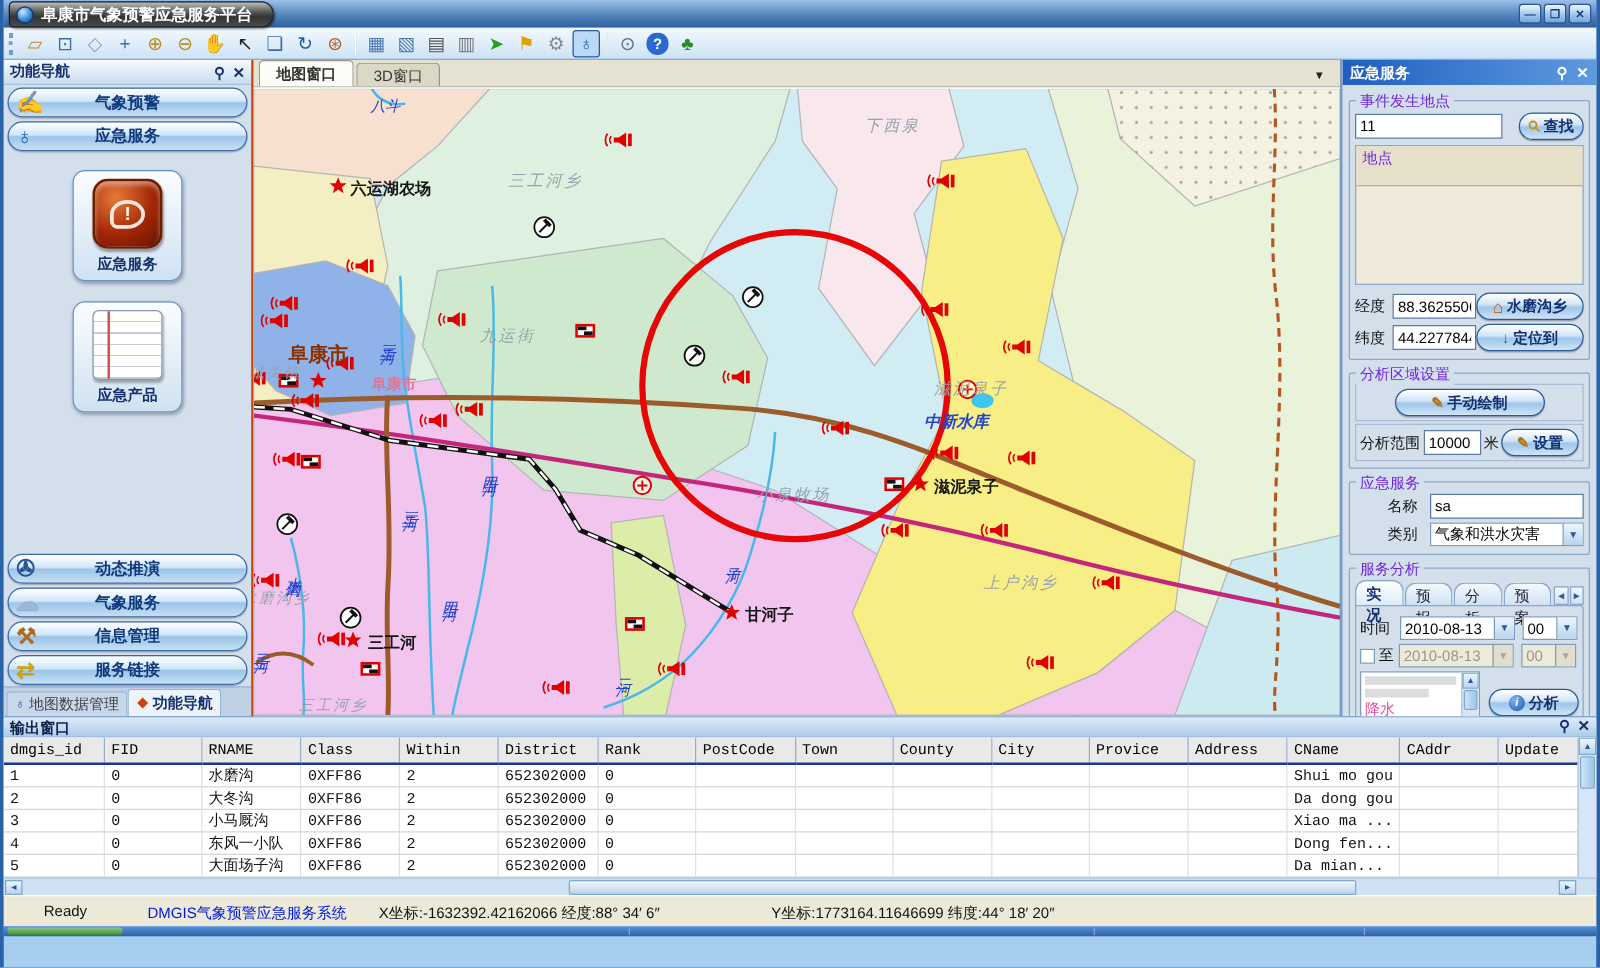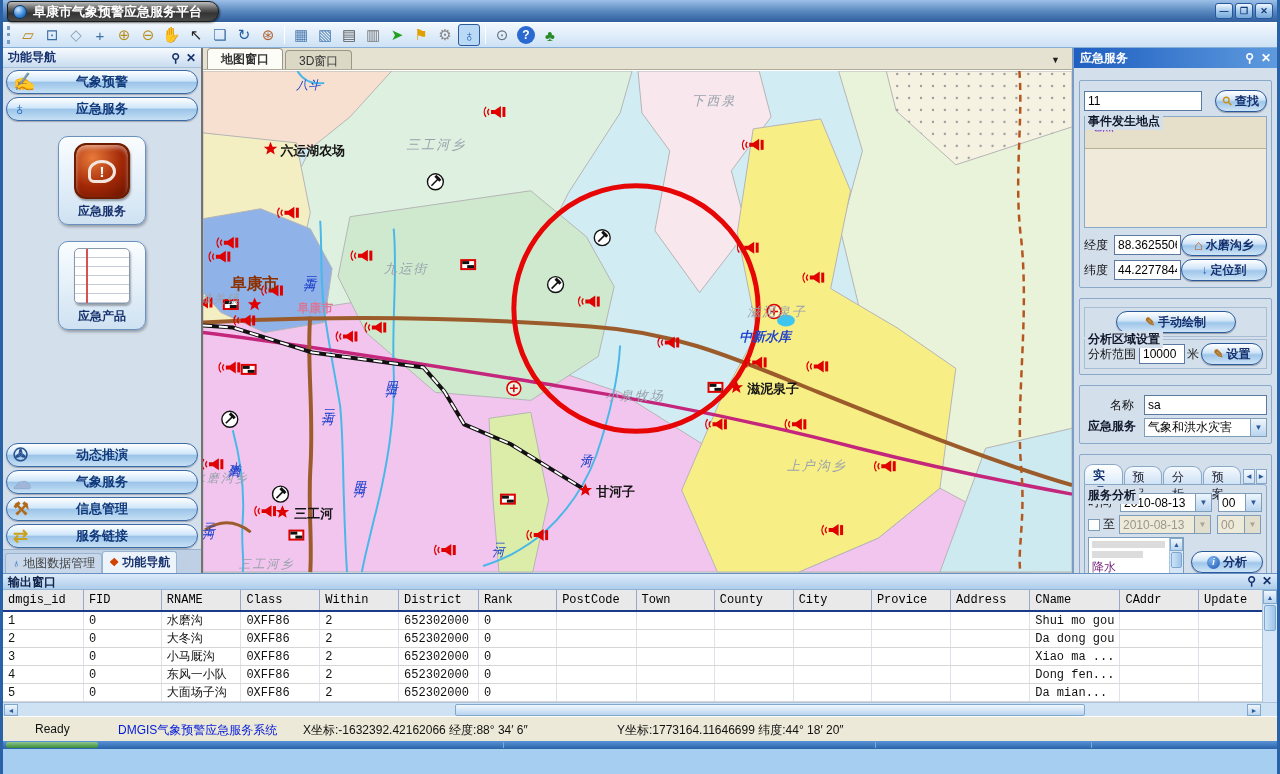--- a/index.html
+++ b/index.html
@@ -38,21 +38,21 @@
   .tb-btn { width:22px; height:22px; margin:0 1px; display:flex; align-items:center; justify-content:center;
     font-size:15px; border:1px solid transparent; border-radius:3px; cursor:default; }
   .tb-btn.sel { border:1px solid #2a5a9c; background:#b9d9f4; }
   .tb-btn.round { border-radius:50%; width:18px; height:18px; margin:0 3px; font-size:12px; font-weight:bold; }
   .tb-sep { width:1px; height:18px; background:#8fb2d4; border-right:1px solid #fff; margin:0 4px; }
 
   
   .main { height:525px; flex:none; display:flex; }
 
   
-  .left { width:200px; flex:none; background:#d4dfec; border-right:2px solid #737373;
+  .left { width:200px; flex:none; background:#d4dfec; border-right:2px solid #c2410c;
     display:flex; flex-direction:column; overflow:hidden; }
   .panel-hdr { height:20px; flex:none; display:flex; align-items:center; padding:0 5px;
     background:linear-gradient(180deg,#f6fafd,#c9dcf0); border-bottom:1px solid #a8c0da;
     font-size:12px; font-weight:bold; color:#15306c; }
   .panel-hdr .sp { flex:1; }
   .hdr-ico { font-size:12px; margin-left:6px; color:#15306c; font-weight:bold; }
   .nav-btn { height:24px; margin:2px 3px 1px; flex:none; position:relative; border:1px solid #3a6aa8;
     border-radius:12px; background:linear-gradient(180deg,#feffff,#cfe6fa 45%,#9cc4e8 52%,#c6e0f4);
     display:flex; align-items:center; justify-content:center; font-size:13px; font-weight:bold; color:#113a7c;
     box-shadow:0 1px 1px rgba(0,0,0,.25); }
@@ -101,21 +101,21 @@
   
   .right { width:205px; flex:none; background:#d4dfec; border-left:2px solid #7a9cc4;
     display:flex; flex-direction:column; overflow:hidden; }
   .rp-hdr { height:20px; flex:none; display:flex; align-items:center; padding:0 6px;
     background:linear-gradient(90deg,#1e5fc0,#5e9ade); color:#fff; font-size:12px; font-weight:bold; }
   .rp-hdr .sp { flex:1; }
   .rp-hdr .hi { color:#fff; font-size:12px; margin-left:7px; font-weight:bold; }
   .rp-body { flex:1; overflow:hidden; padding:6px 2px 0; }
   .group { border:1px solid #8aa8c8; border-radius:2px; margin:2px 3px 10px; padding:6px 4px 3px; position:relative; }
   .legend { position:absolute; top:-8px; left:5px; background:#d4dfec; padding:0 3px; font-size:12px;
-    font-weight:bold; color:#0f172a;margin-top:40px; }
+    font-weight:normal; color:#6d28d9; }
   .prow { display:flex; align-items:center; margin:3px 0; }
   .xp-input { border:1px solid #5a7aa2; background:#fff; height:20px; font-size:12px; padding:1px 3px;
     font-family:"Liberation Sans",sans-serif; min-width:0; }
   .pill { border:1px solid #2a5a9c; border-radius:11px; height:22px; padding:0 7px;
     background:linear-gradient(180deg,#ffffff,#d2e6f8 42%,#9ec6ea 55%,#cfe4f6);
     font-size:12px; font-weight:bold; color:#14306e; display:inline-flex; align-items:center;
     justify-content:center; gap:3px; box-shadow:0 1px 1px rgba(0,0,0,.3); white-space:nowrap; }
   .pi { font-size:12px; }
   .pi.gold { color:#c8941a; transform:rotate(-45deg); }
   .pi.house{ color:#c05018; font-size:14px; }
@@ -138,21 +138,21 @@
   .sa-tabs { display:flex; align-items:flex-end; height:21px; margin:2px 0 0; }
   .sa-tab { padding:2px 8px; font-size:12px; color:#223; border:1px solid #8aa8c8; border-bottom:none;
     border-radius:9px 9px 0 0; background:linear-gradient(180deg,#f4f9fe,#cfe2f4); margin-right:1px; height:18px; }
   .sa-tab.active { font-weight:bold; color:#14306e; background:linear-gradient(180deg,#ffffff,#dcecfa); height:20px; }
   .sa-arr { width:13px; height:15px; font-size:8px; color:#2a5a9c; display:flex; align-items:center; justify-content:center;
     border:1px solid #8aa8c8; background:linear-gradient(180deg,#f4f9fe,#cfe2f4); margin-left:1px; }
   .sa-box { border:1px solid #8aa8c8; border-radius:0 3px 3px 3px; padding:5px 3px 3px; }
   .chk { width:12px; height:12px; border:1px solid #7f9db9; background:#fff; margin-right:3px; flex:none; }
   .listbox { width:96px; height:62px; border:1px solid #7f9db9; background:#fff; position:relative; overflow:hidden; }
   .lb-faint { height:7px; background:#dcdcdc; margin:3px 18px 3px 3px; }
-  .lb-item { font-size:12px; line-height:13px; padding-left:3px; color:#701a75; }
+  .lb-item { font-size:12px; line-height:13px; padding-left:3px; color:#ec4899; }
   .lb-scroll { position:absolute; right:0; top:0; bottom:0; width:14px; background:#d6e6f6; border-left:1px solid #aac4dc;
     display:flex; flex-direction:column; }
   .lb-arr { height:13px; background:linear-gradient(180deg,#eef6fd,#b9d4ee); border:1px solid #7fa8cc;
     color:#2a5a9c; font-size:7px; display:flex; align-items:center; justify-content:center; }
   .lb-thumb { flex:none; height:16px; margin:1px; background:linear-gradient(90deg,#cfe4f8,#9cc4e8); border:1px solid #7fa8cc; border-radius:2px; }
 
   
   .output { height:143px; flex:none; background:#cfe0f2; display:flex; flex-direction:column; border-top:1px solid #6a92c0; }
   .out-hdr { height:16px; flex:none; display:flex; align-items:flex-start; padding:0 5px;
     background:linear-gradient(180deg,#dcebfa,#aecdeb); border-bottom:1px solid #90b4d8;

